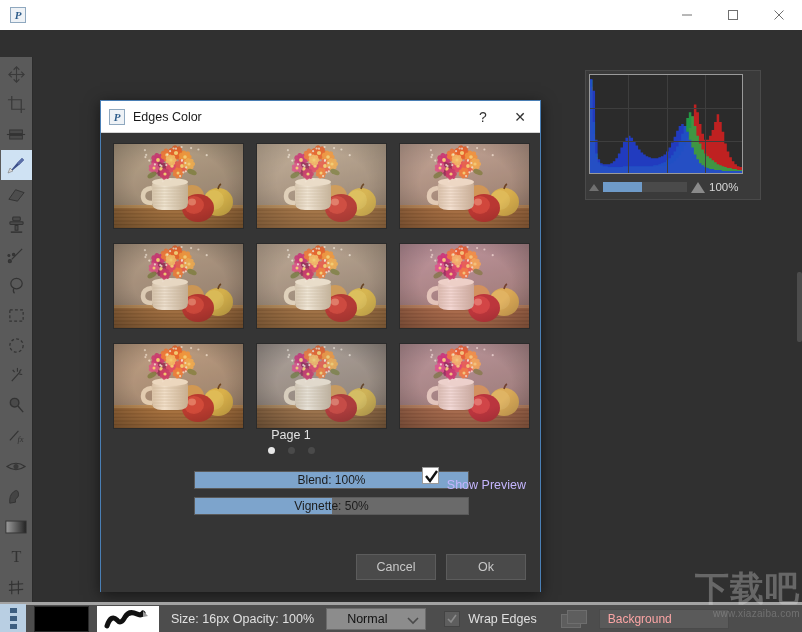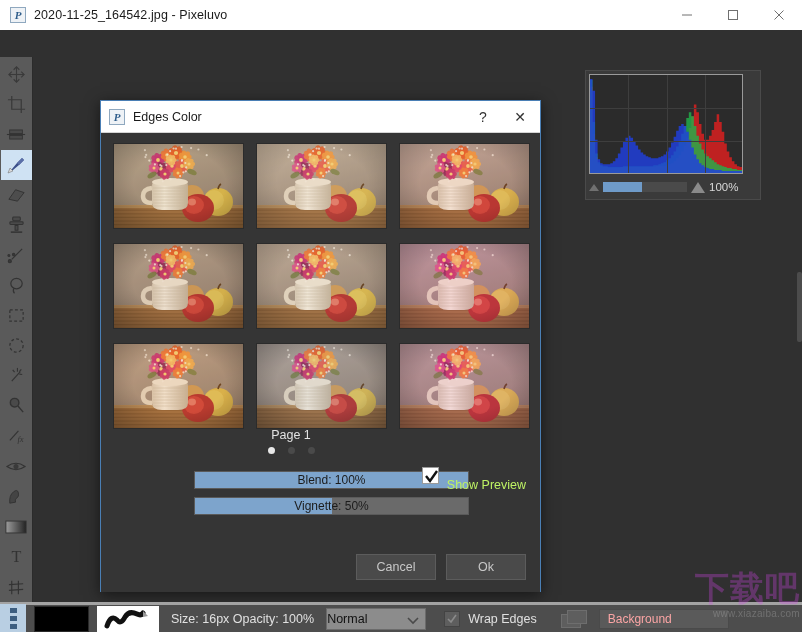--- a/index.html
+++ b/index.html
@@ -159,21 +159,21 @@
 
   .preview-row {
     position: absolute; right: 14px; top: 325px;
     display: flex; align-items: center; gap: 8px;
   }
   .checkbox {
     width: 17px; height: 17px; background: #ffffff; border: 1px solid #9a9a9a;
     position: relative;
   }
   .checkbox svg { position:absolute; left:1px; top:1px; }
-  .preview-label { font-size: 12.5px; color: #bef264; margin-top: 20px; }
+  .preview-label { font-size: 12.5px; color: #c4b5fd; margin-top: 20px; }
 
   .dlg-btn-row {
     position: absolute; right: 14px; bottom: 12px; display: flex; gap: 10px;
   }
   .dlg-btn {
     width: 80px; height: 26px; background: #4a4a4a; border: 1px solid #5c5c5c;
     color: #c8c8c8; font-size: 12.5px;
     display: flex; align-items: center; justify-content: center;
   }
 
@@ -190,53 +190,52 @@
   .bb-grip i { width: 7px; height: 5px; background: #3d5e80; display:block; }
   .bb-swatch { width: 55px; height: 26px; background: #000; margin-left: 8px; border: 1px solid #2a2a2a; }
   .bb-brush {
     width: 62px; height: 26px; background: #fff; margin-left: 8px;
     display:flex; align-items:center; justify-content:center; position: relative;
   }
   .bb-text { font-size: 12.5px; color: #e0e0e0; margin-left: 12px; white-space: nowrap; }
   .bb-select {
     margin-left: 12px; width: 100px; height: 22px; background: #8c8c8c;
     border: 1px solid #6b6b6b; display: flex; align-items: center;
-    padding-left: 0; font-size: 12.5px; color: #111; position: relative;
+    padding-left: 20px; font-size: 12.5px; color: #111; position: relative;
   }
   .bb-select .chev { position:absolute; right: 4px; top: 3px; }
   .bb-check {
     margin-left: 18px; width: 16px; height: 16px; background: #5e5e5e; border: 1px solid #444;
     display:flex;align-items:center;justify-content:center;
   }
   .bb-layer-icon { margin-left: 24px; width: 30px; height: 22px; position: relative; }
   .bb-layer-icon i {
     position:absolute; width: 20px; height: 14px; background: #5e5e5e; border: 1px solid #6e6e6e;
   }
   .bb-layer-name {
     margin-left: 8px; width: 130px; height: 20px; background: #5a5a5a; border: 1px solid #4a4a4a;
     display:flex; align-items:center; padding-left: 8px; font-size: 12px; color: #fca5a5;
   }
 
   
   .watermark {
     position: absolute; right: 2px; bottom: 2px; width: 136px; height: 62px;
     opacity: .30; pointer-events: none; text-align: right;
   }
-  .wm-cn { font-size: 34px; font-weight: bold; color: #d946ef; letter-spacing: 1px; line-height: 40px;
+  .wm-cn { font-size: 34px; font-weight: bold; color: #e5e5e5; letter-spacing: 1px; line-height: 40px;
            font-family: "DejaVu Sans", sans-serif; }
   .wm-url { font-size: 10px; color: #c0c0c0; letter-spacing: .3px; }
 </style>
 </head>
 <body>
 
 <div id="app">
 
   <div class="titlebar">
     <div class="titlebar-icon">P</div>
-    <div class="titlebar-text">2020-11-25_164542.jpg - Pixeluvo</div>
     <div class="win-btns">
       <div class="win-btn">
         <svg width="12" height="12" viewBox="0 0 12 12">
             <line x1="1" y1="6" x2="11" y2="6" stroke="#707070" stroke-width="1"></line>
           </svg>
       </div>
       <div class="win-btn">
         <svg width="12" height="12" viewBox="0 0 12 12">
             <rect x="1.5" y="1.5" width="9" height="9" fill="none" stroke="#707070" stroke-width="1"></rect>
           </svg>

